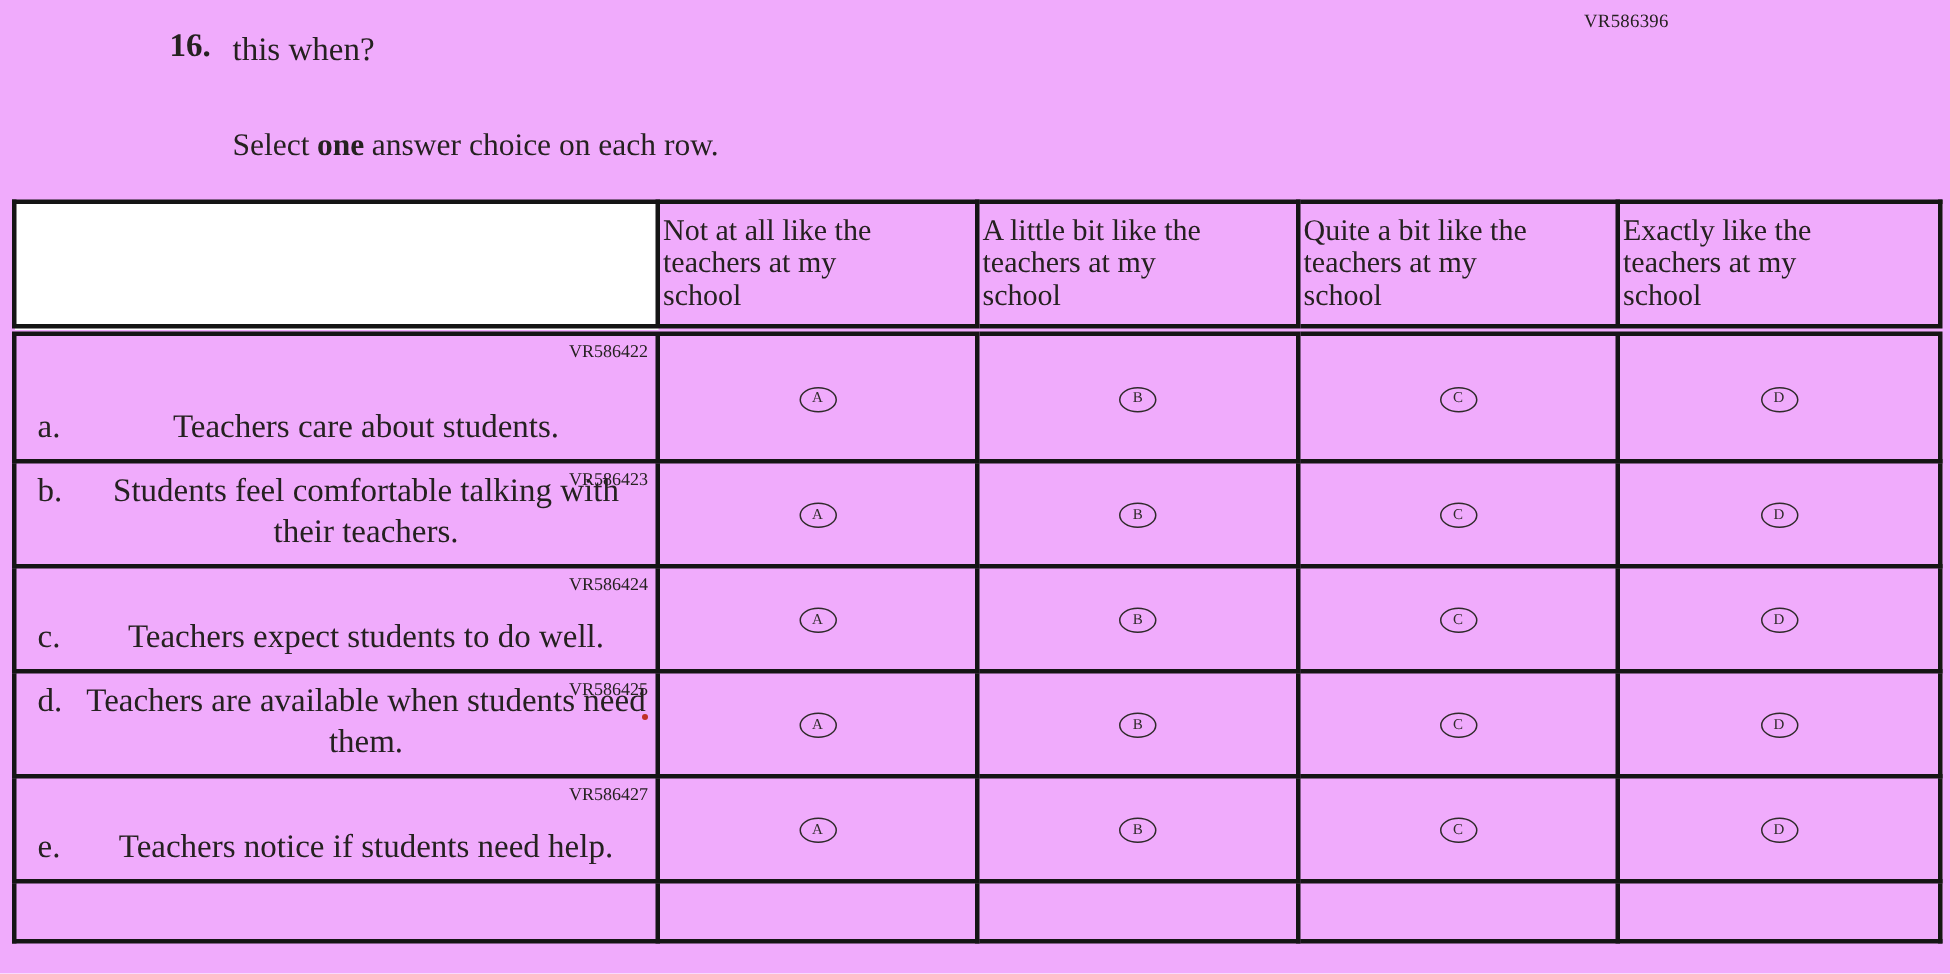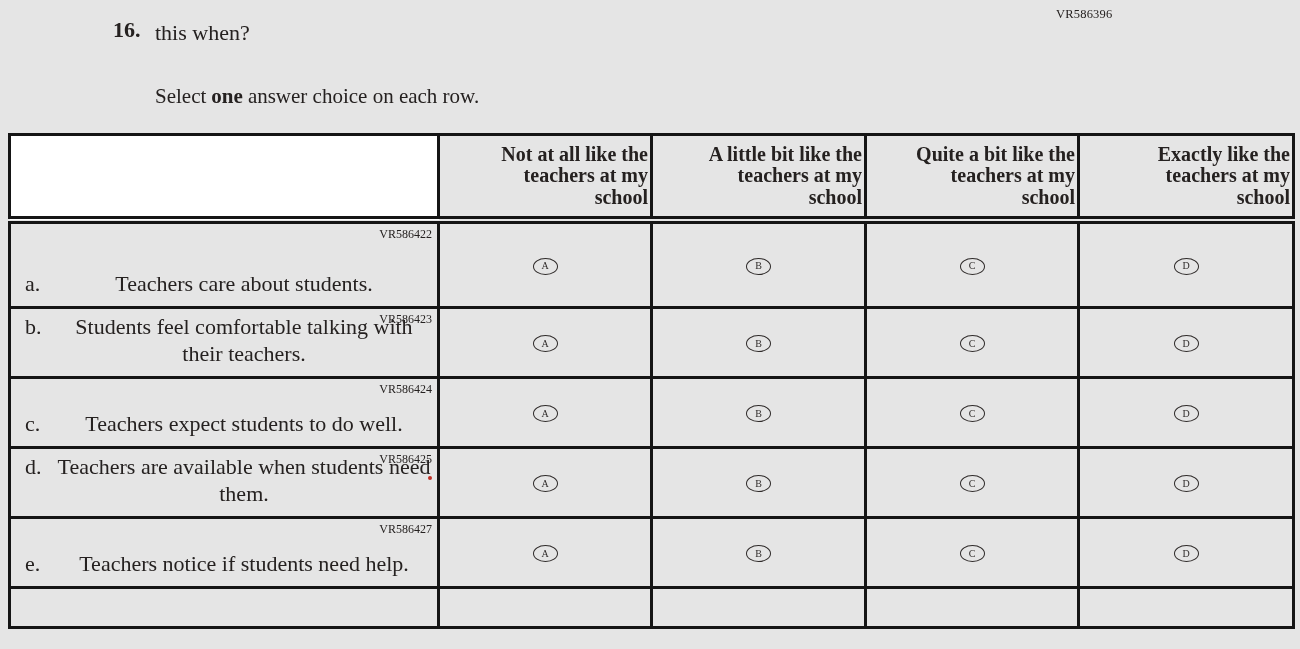--- a/index.html
+++ b/index.html
@@ -1,36 +1,36 @@
 <!DOCTYPE html>
 <html><head>
 <meta charset="utf-8">
 <style>
   * { margin: 0; padding: 0; box-sizing: border-box; }
   html, body { width: 1300px; height: 649px; overflow: hidden; background: #ffffff; }
   body { font-family: "Liberation Serif", "DejaVu Serif", serif; color: #252120; }
-  .sheet { position: relative; width: 1300px; height: 649px; background: #e5e5e5; }
+  .sheet { position: relative; width: 1300px; height: 649px; background: #f0abfc; }
 
   
   .page-code { position: absolute; left: 1056px; top: 7px; font-size: 12.5px; letter-spacing: 0.2px; }
 
   
   .q-num { position: absolute; left: 113px; top: 17px; font-size: 22px; font-weight: bold; }
   .q-text { position: absolute; left: 155px; top: 17px; font-size: 22px; line-height: 31px; }
   .q-text .q-line { white-space: nowrap; }
   .instr { position: absolute; left: 155px; top: 84px; font-size: 21px; }
   .instr .w { margin-right: 0.24em; margin-top: 48px; }
   .instr .b { font-weight: bold; }
 
   
   .matrix-wrap { position: absolute; left: 8px; top: 133px; width: 1284px; }
   table.matrix { border-collapse: collapse; table-layout: fixed; width: 1284px; }
   table.matrix th, table.matrix td { border: 3px solid #151515; }
-  tr.head th { height: 85px; font-size: 20px; font-weight: bold; line-height: 21.5px;
-               text-align: right; vertical-align: middle; border-bottom: 8px double #151515; padding: 4px 2px; }
+  tr.head th { height: 85px; font-size: 20px; font-weight: normal; line-height: 21.5px;
+               text-align: left; vertical-align: middle; border-bottom: 8px double #151515; padding: 4px 2px; }
   tr.head th.corner { background: #ffffff; }
   td.stmt { position: relative; vertical-align: bottom; padding: 0 4px 9px 14px; }
   .vr { position: absolute; top: 3px; right: 5px; font-size: 12px; white-space: nowrap; }
   .stmt-line { display: flex; font-size: 22px; line-height: 27px; }
   .ltr { flex: 0 0 30px; }
   .stxt { flex: 1 1 auto; text-align: center; }
   td.opt { text-align: center; vertical-align: middle; }
   .bubble { display: inline-flex; align-items: center; justify-content: center;
             width: 25px; height: 17px; border: 1.6px solid #2e2a29; border-radius: 50%;
             font-size: 10px; line-height: 1; color: #2e2a29; }

